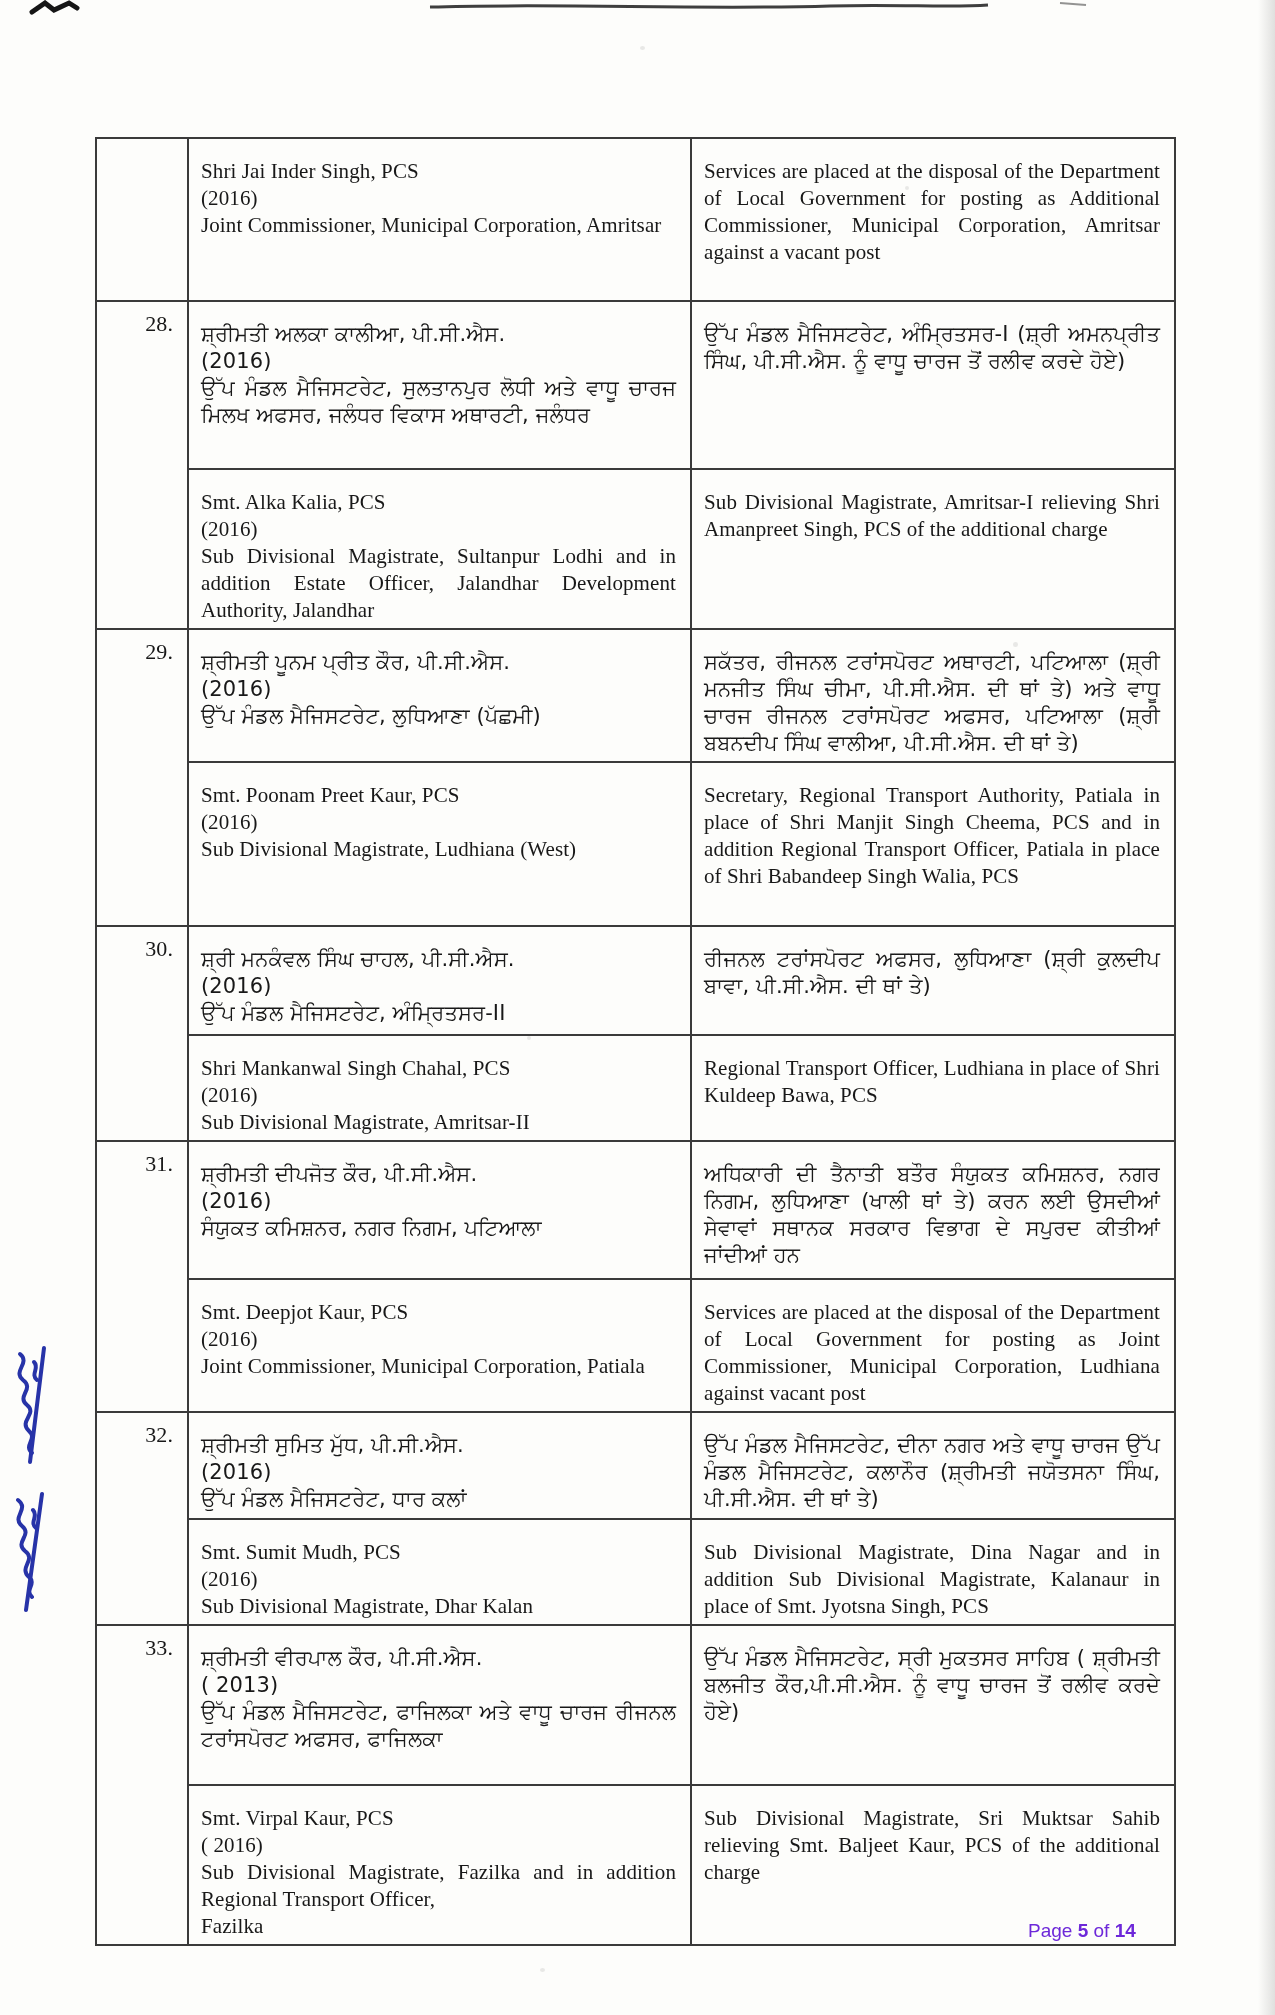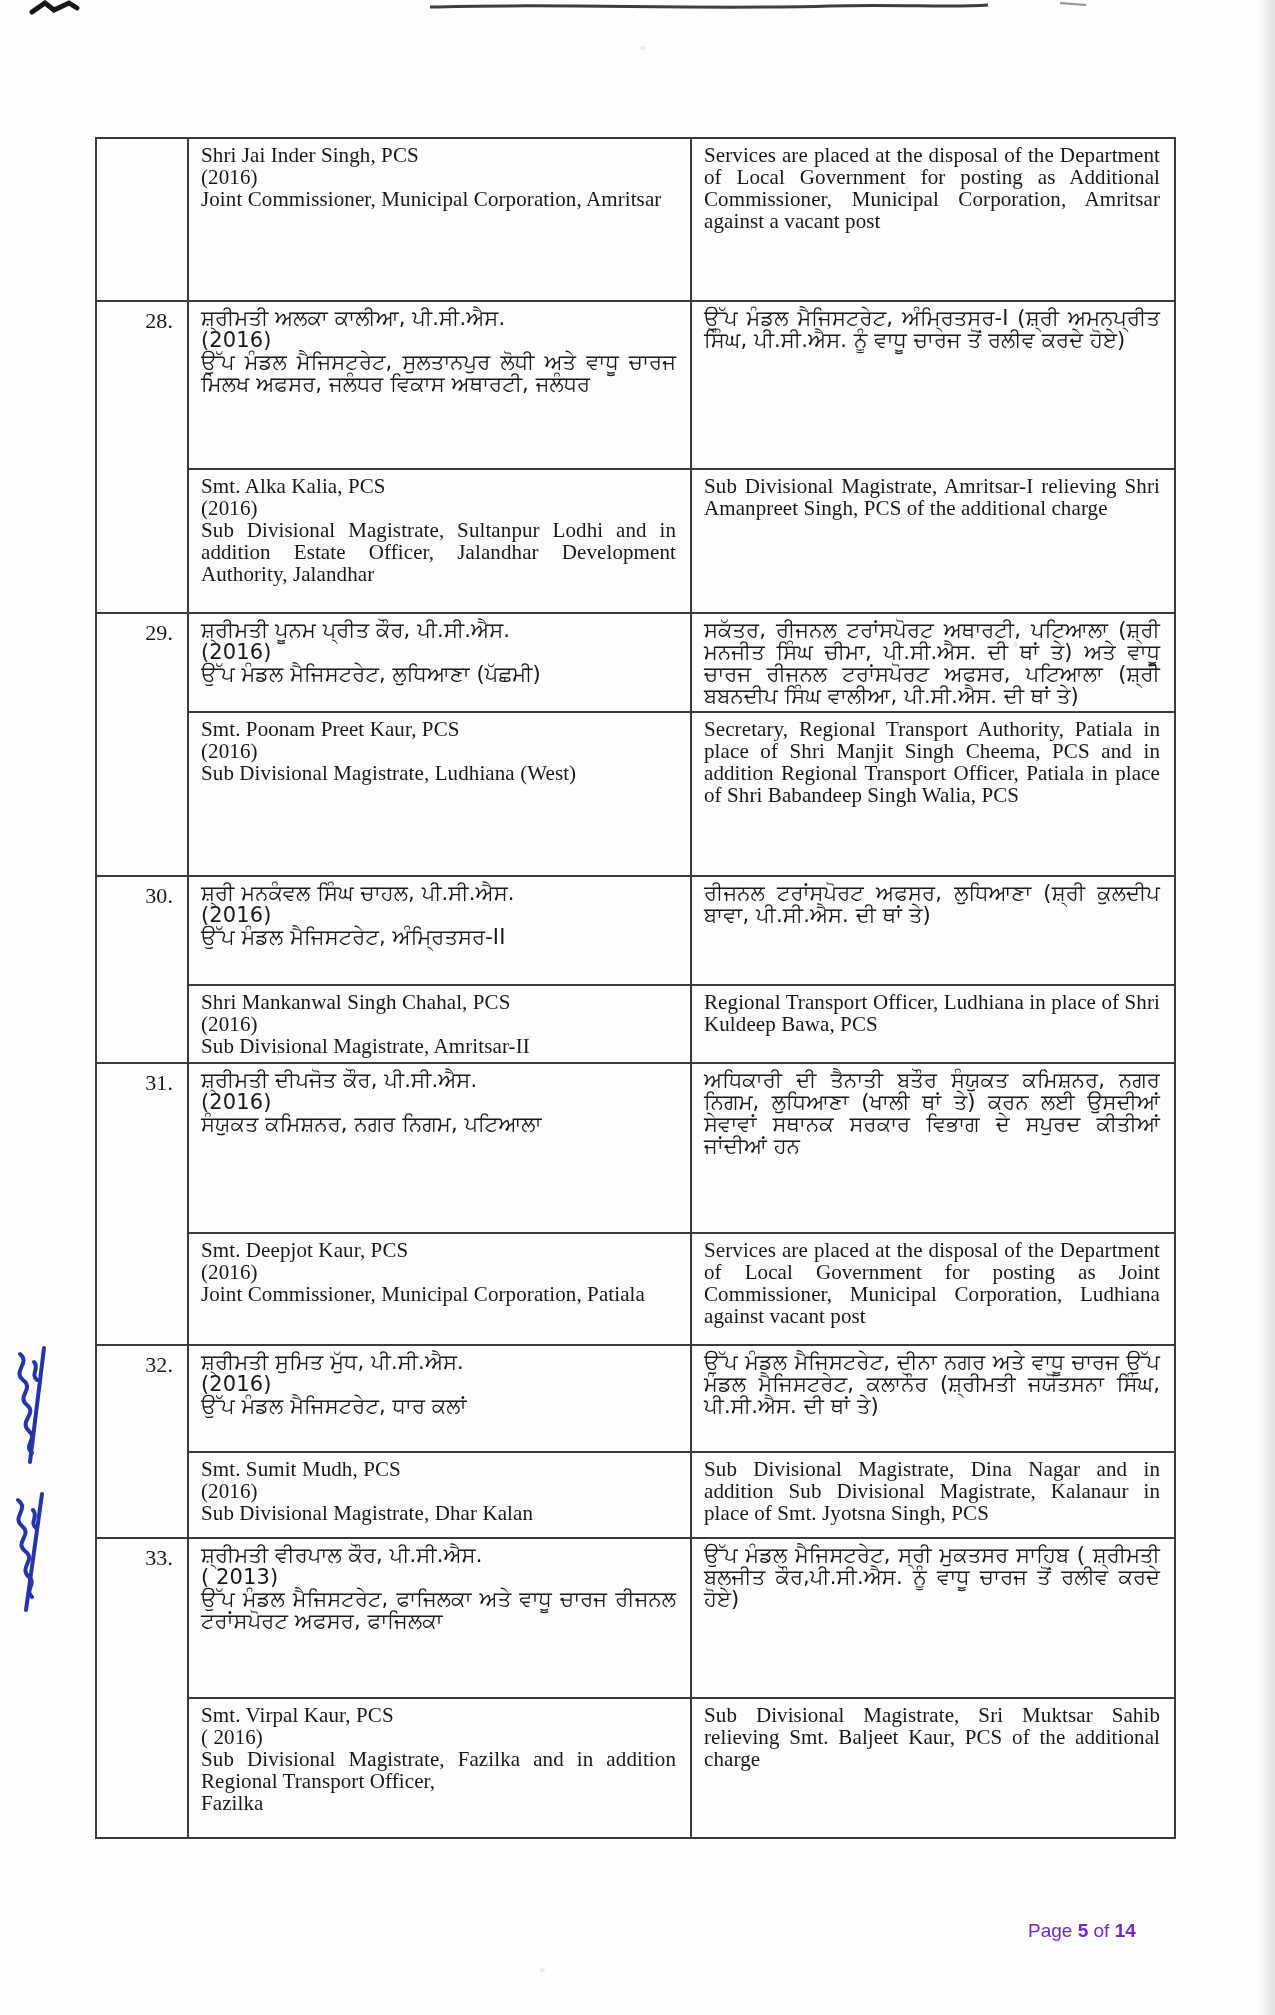--- a/index.html
+++ b/index.html
@@ -11,22 +11,22 @@
   }
   
   .doc-table{
     position:absolute;left:95px;top:137px;
     border-collapse:collapse;table-layout:fixed;
     width:1079px;
   }
   .doc-table td{
     border:2px solid #3a3a3a;
     vertical-align:top;
-    font-size:21px;line-height:22px;
-    padding:5px 14px 4px 12px;
+    font-size:21px;line-height:27px;
+    padding:19px 14px 4px 12px;
     letter-spacing:.1px;
     margin-left:32px;
   }
   td.serial{
     padding-left:15px;padding-top:8px;
     font-size:22px;text-align:right;
   }
   td.cell{
     white-space:pre-line;
     text-align:justify;
@@ -130,21 +130,21 @@
 ਉੱਪ ਮੰਡਲ ਮੈਜਿਸਟਰੇਟ, ਅੰਮ੍ਰਿਤਸਰ-II</td>
       <td class="cell pa">ਰੀਜਨਲ ਟਰਾਂਸਪੋਰਟ ਅਫਸਰ, ਲੁਧਿਆਣਾ (ਸ਼੍ਰੀ ਕੁਲਦੀਪ ਬਾਵਾ, ਪੀ.ਸੀ.ਐਸ. ਦੀ ਥਾਂ ਤੇ)</td>
     </tr>
     <tr style="height:78px">
       <td class="cell en">Shri Mankanwal Singh Chahal, PCS
 (2016)
 Sub Divisional Magistrate, Amritsar-II</td>
       <td class="cell en">Regional Transport Officer, Ludhiana in place of Shri Kuldeep Bawa, PCS</td>
     </tr>
 
-    <tr style="height:170px">
+    <tr style="height:138px">
       <td class="serial" rowspan="2">31.</td>
       <td class="cell pa">ਸ਼੍ਰੀਮਤੀ ਦੀਪਜੋਤ ਕੌਰ, ਪੀ.ਸੀ.ਐਸ.
 (2016)
 ਸੰਯੁਕਤ ਕਮਿਸ਼ਨਰ, ਨਗਰ ਨਿਗਮ, ਪਟਿਆਲਾ</td>
       <td class="cell pa">ਅਧਿਕਾਰੀ ਦੀ ਤੈਨਾਤੀ ਬਤੌਰ ਸੰਯੁਕਤ ਕਮਿਸ਼ਨਰ, ਨਗਰ ਨਿਗਮ, ਲੁਧਿਆਣਾ (ਖਾਲੀ ਥਾਂ ਤੇ) ਕਰਨ ਲਈ ਉਸਦੀਆਂ ਸੇਵਾਵਾਂ ਸਥਾਨਕ ਸਰਕਾਰ ਵਿਭਾਗ ਦੇ ਸਪੁਰਦ ਕੀਤੀਆਂ ਜਾਂਦੀਆਂ ਹਨ</td>
     </tr>
     <tr style="height:112px">
       <td class="cell en">Smt. Deepjot Kaur, PCS
 (2016)
 Joint Commissioner, Municipal Corporation, Patiala</td>

